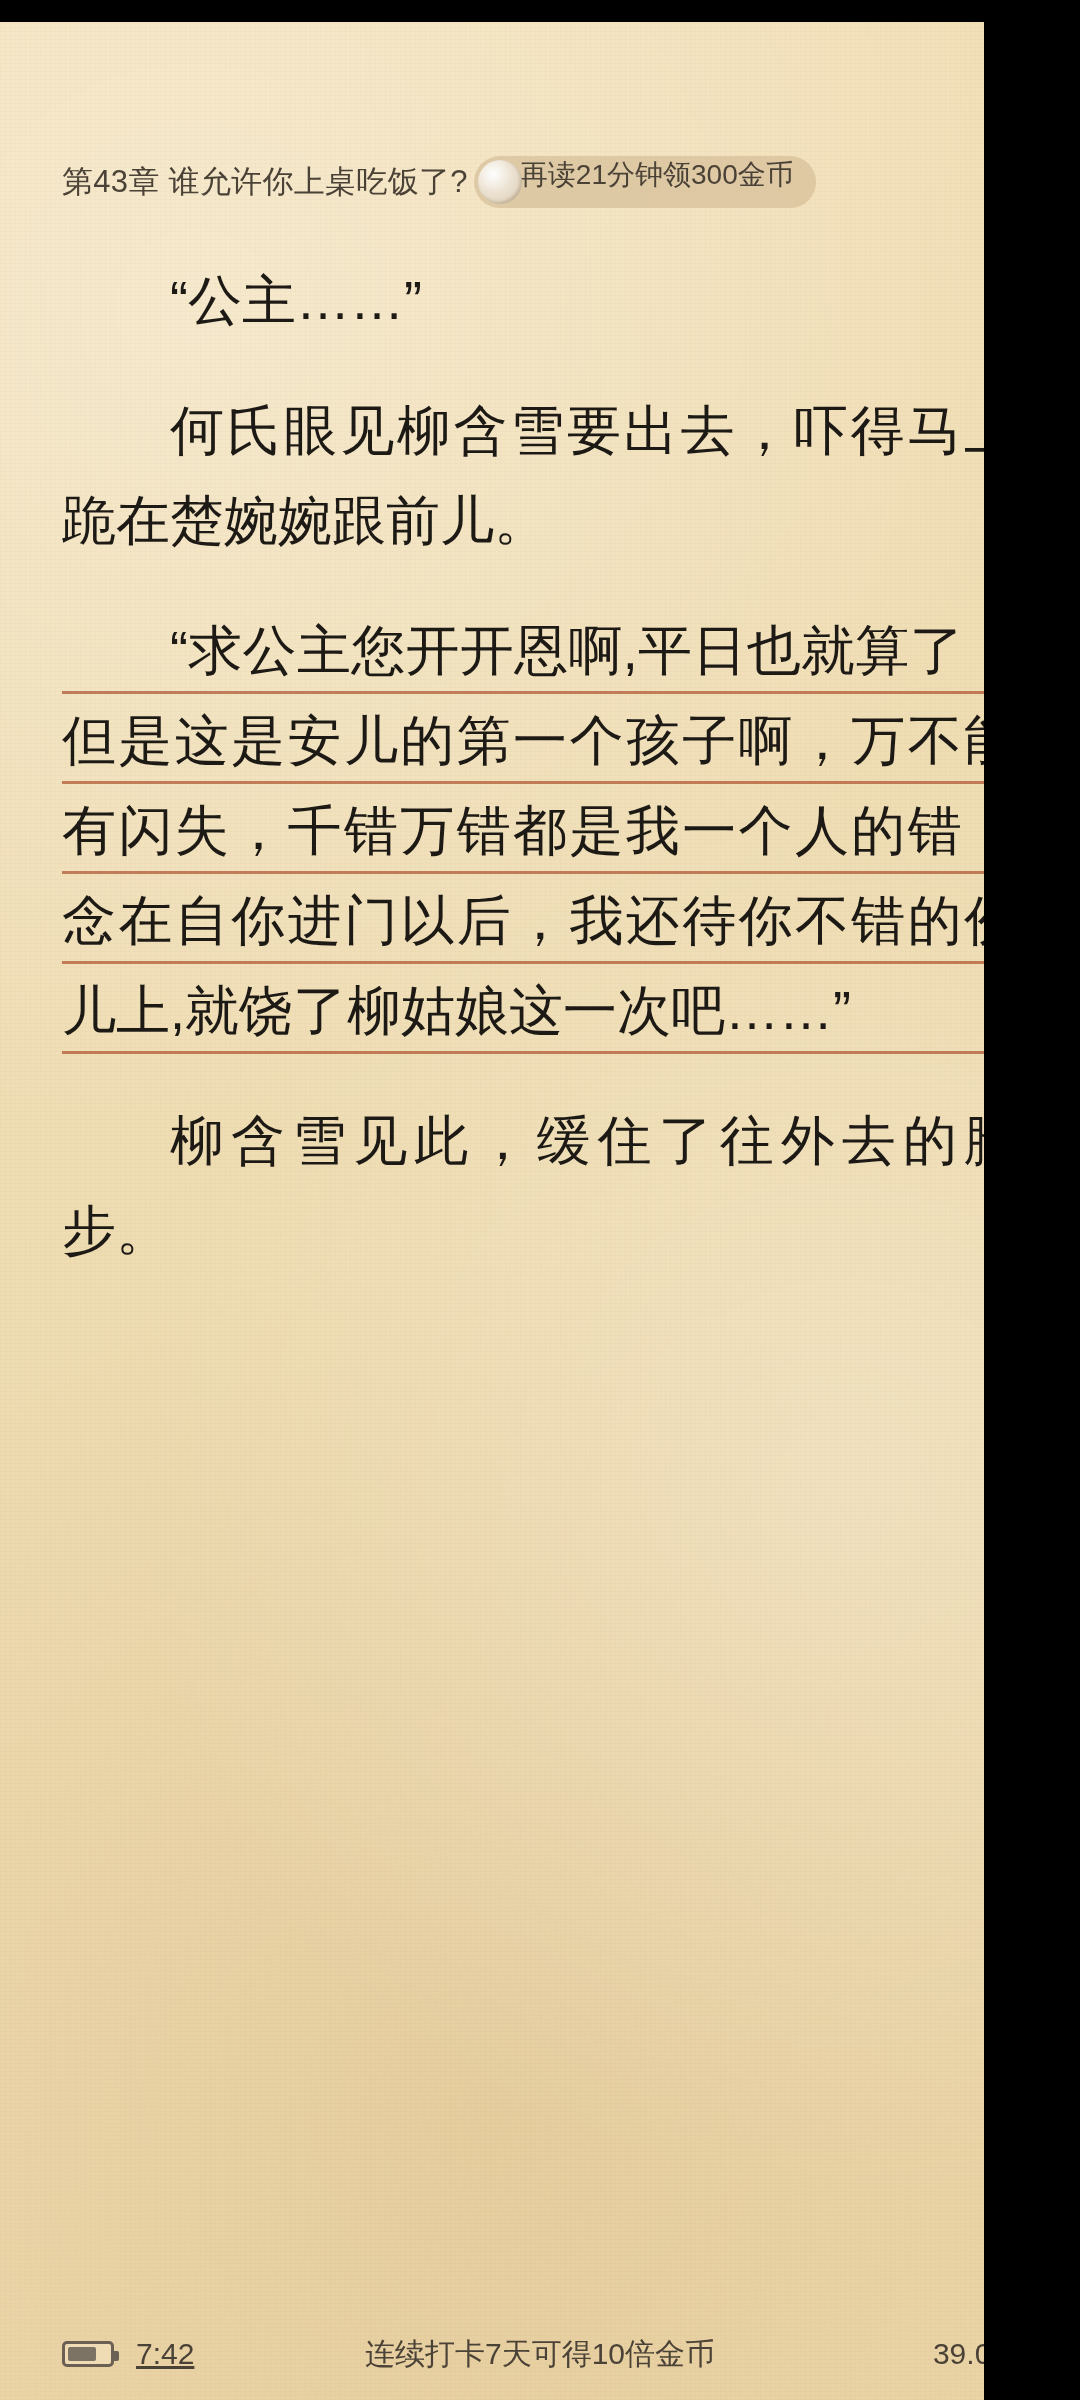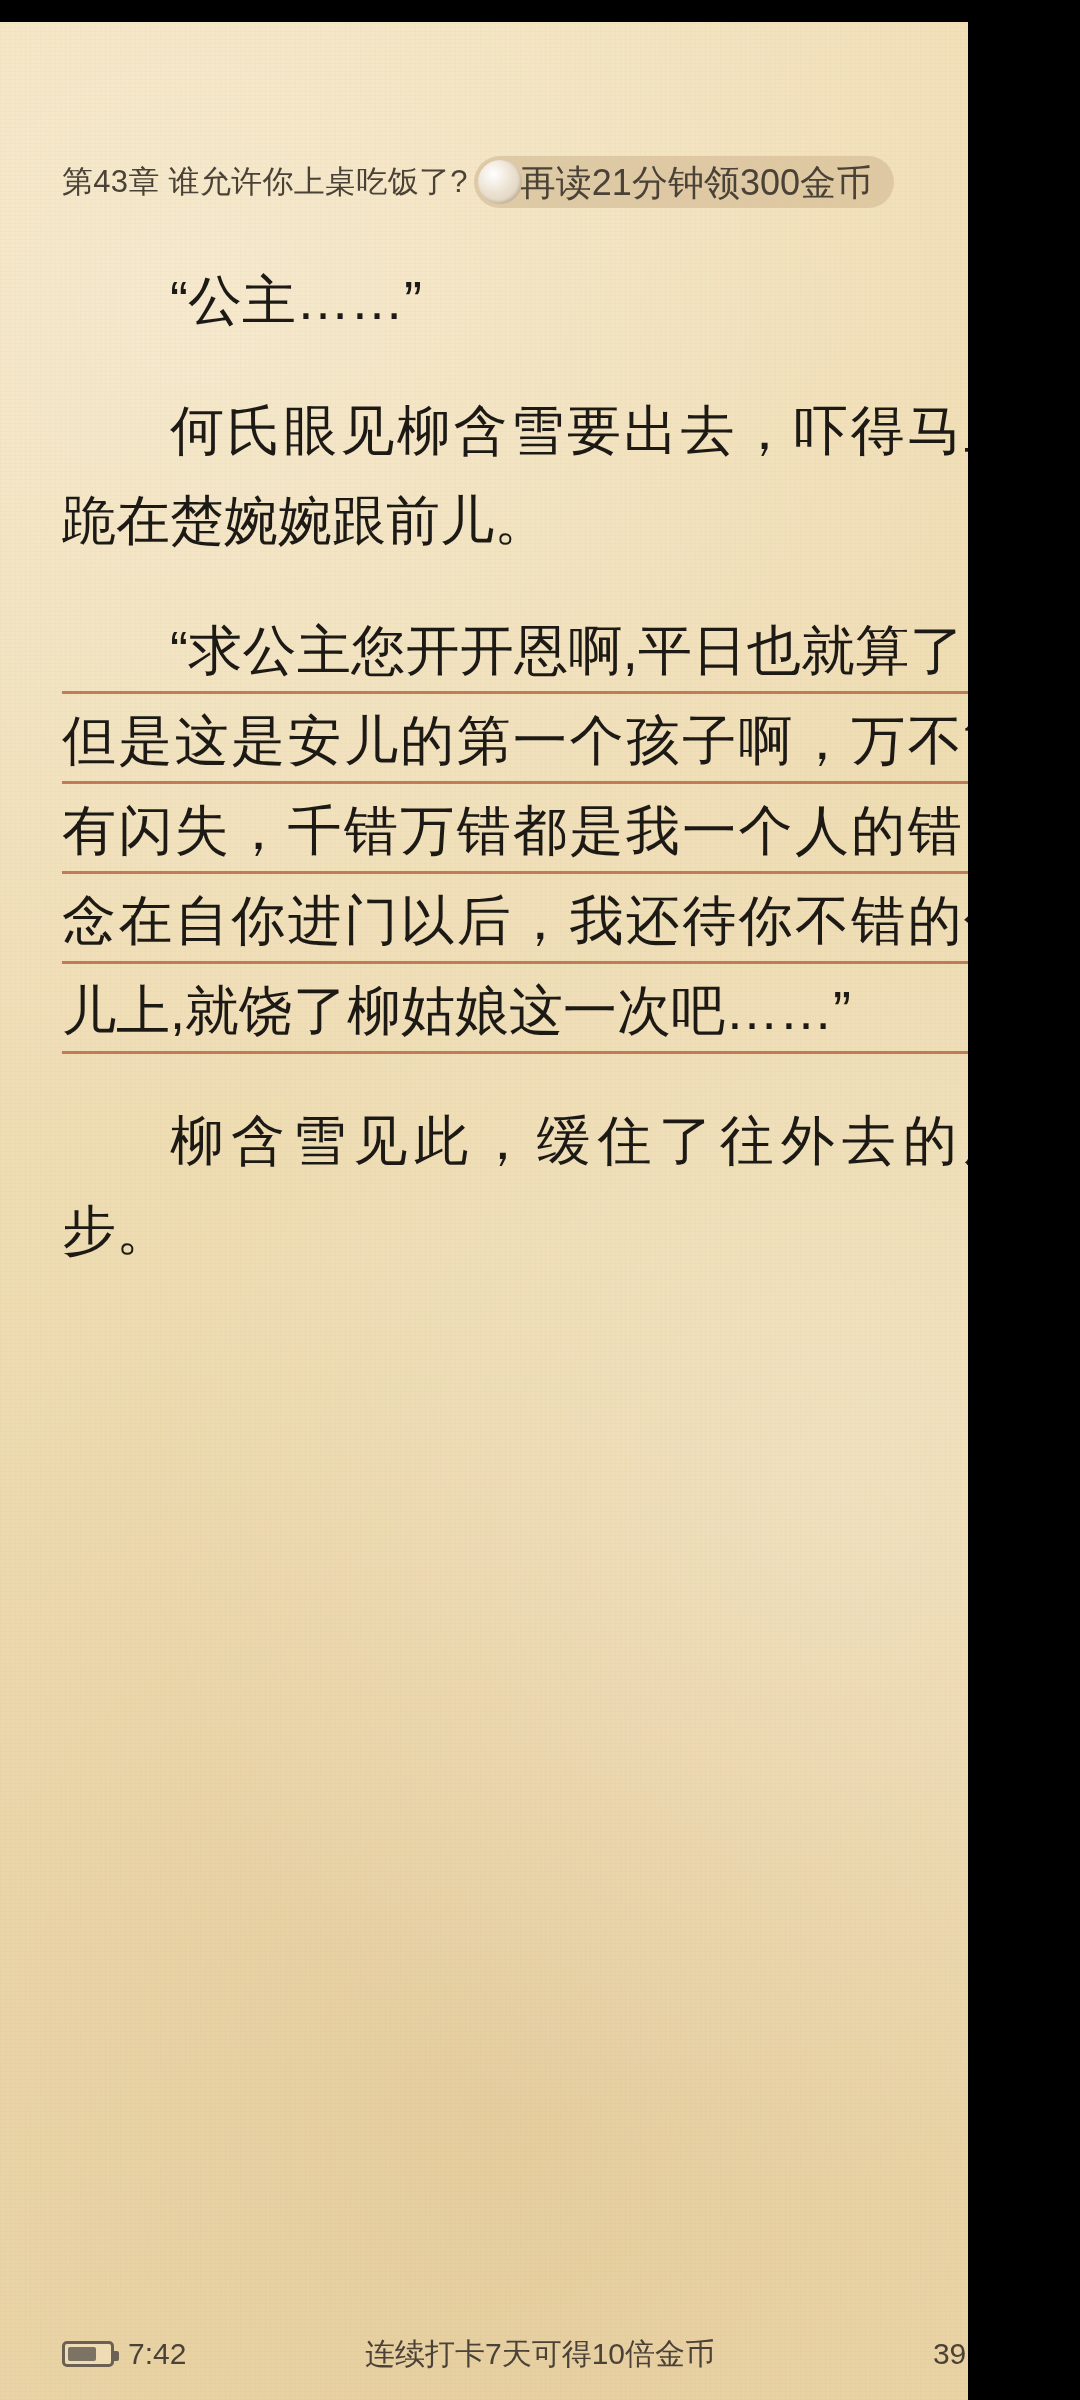--- a/index.html
+++ b/index.html
@@ -12,20 +12,21 @@
     height: 2400px;
     font-family: "Liberation Sans", sans-serif;
     overflow: hidden;
   }
   .screen {
     position: relative;
     width: 968px;
     height: 2400px;
     background: #c4b5fd;
     overflow: hidden;
+    padding-left: 16px;
   }
   
   .status-strip {
     position: absolute;
     top: 0; left: 0;
     width: 1080px;
     height: 22px;
     background: #000;
     z-index: 50;
   }
@@ -76,26 +77,26 @@
     font-size: 31px;
     color: #4b4237;
     letter-spacing: 0.3px;
     white-space: nowrap;
   }
   .reward-pill {
     position: relative;
     margin-left: 6px;
     height: 52px;
     display: flex;
-    align-items: flex-end;
+    align-items: flex-start;
     padding: 0 22px 0 46px;
     border-radius: 26px;
     background: rgba(215,192,155,0.75);
     color: #4b4237;
-    font-size: 36px;
+    font-size: 28px;
     white-space: nowrap;
   }
   .reward-pill .coin {
     position: absolute;
     left: 4px;
     top: 50%;
     transform: translateY(-50%);
     width: 44px;
     height: 44px;
     border-radius: 50%;
@@ -168,21 +169,21 @@
   }
   .battery .cap {
     position: absolute;
     right: -8px;
     top: 7px;
     width: 5px;
     height: 10px;
     background: #6b6054;
     border-radius: 0 2px 2px 0;
   }
-  .clock { margin-left: 14px; }
+  .clock { margin-left: 22px; text-decoration: underline; }
   .checkin {
     position: absolute;
     left: 50%;
     transform: translateX(-50%);
     white-space: nowrap;
   }
   .progress {
     position: absolute;
     right: 62px;
   }

